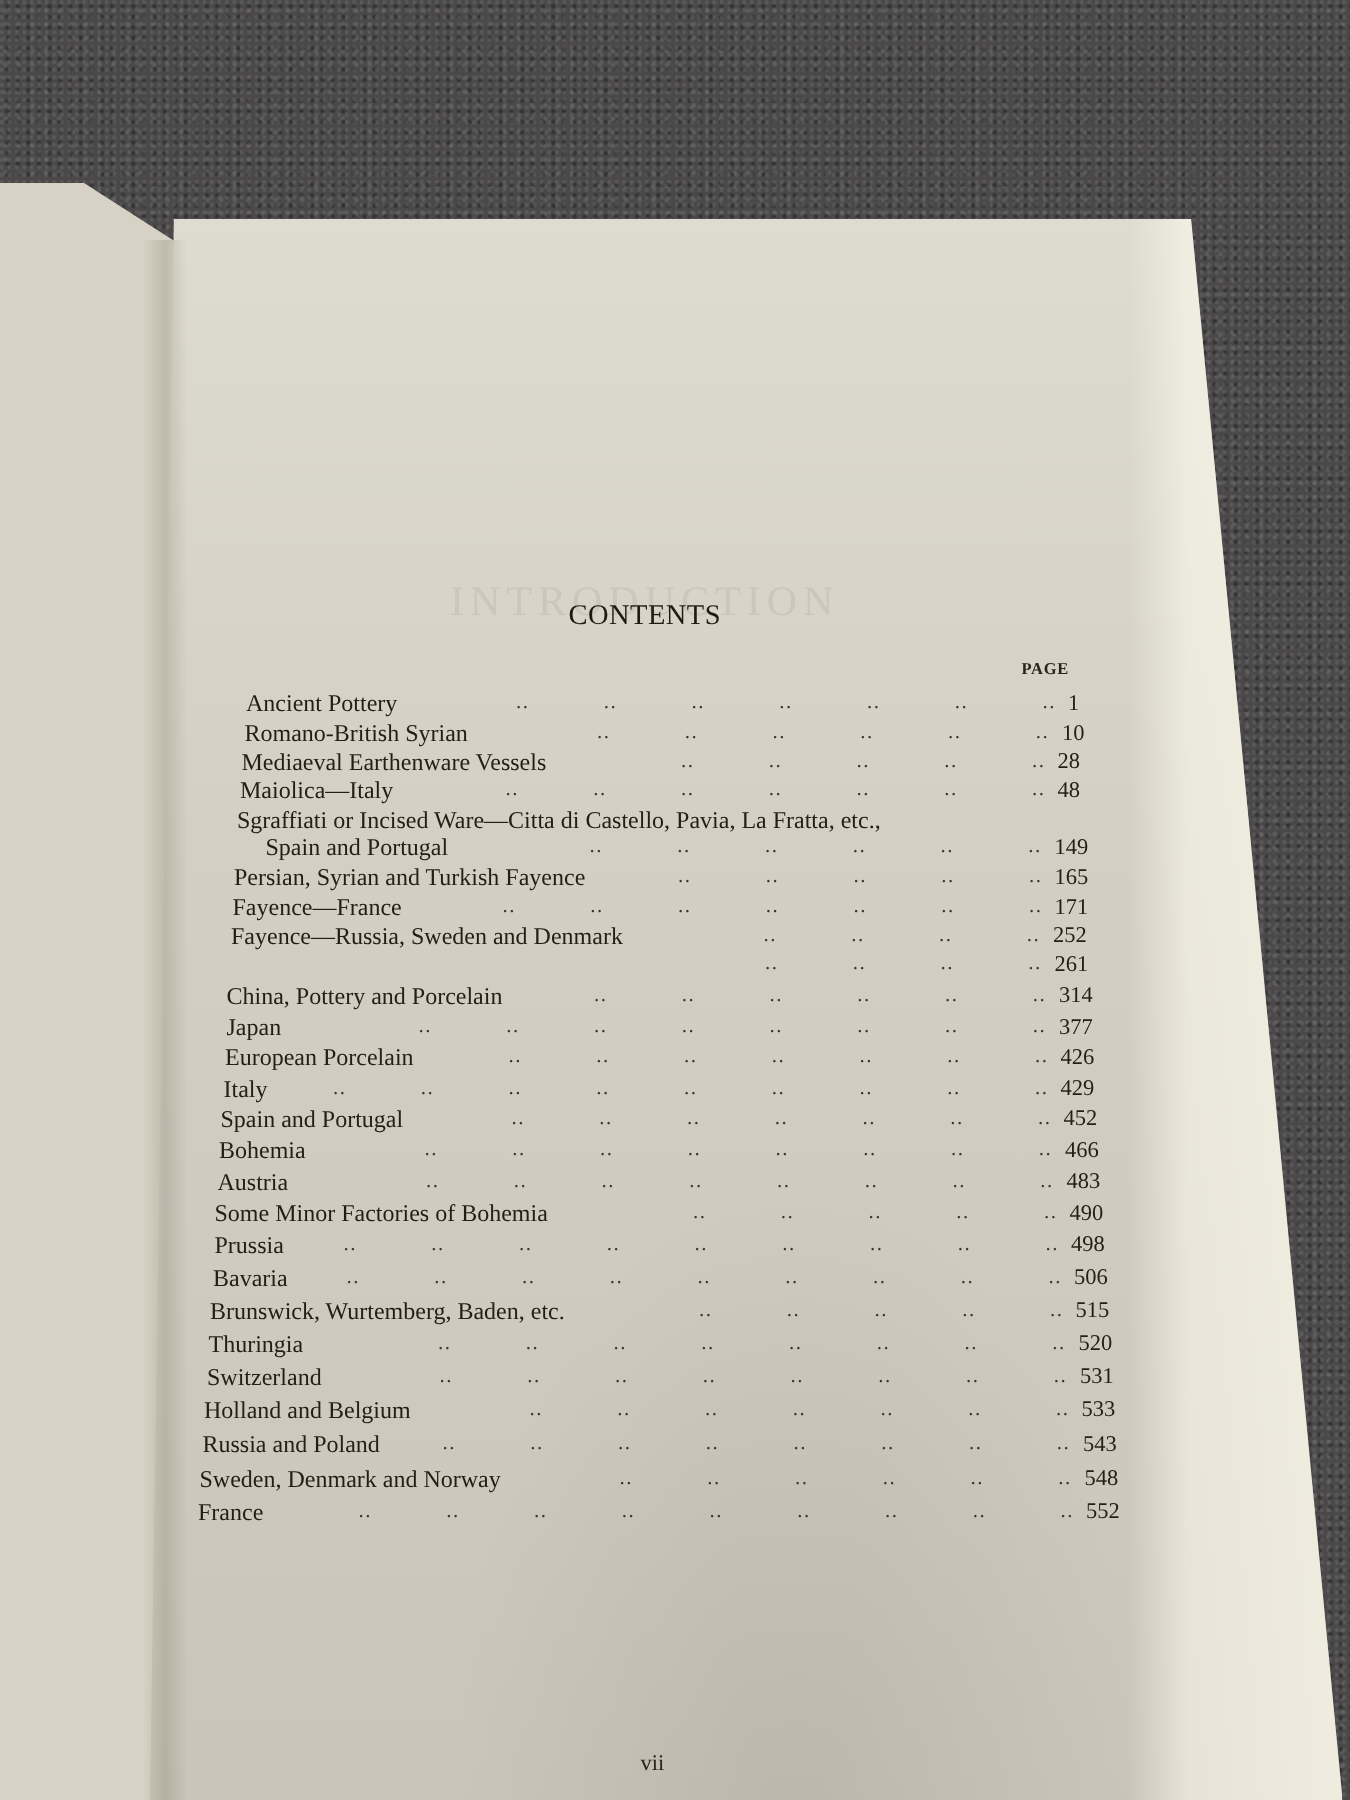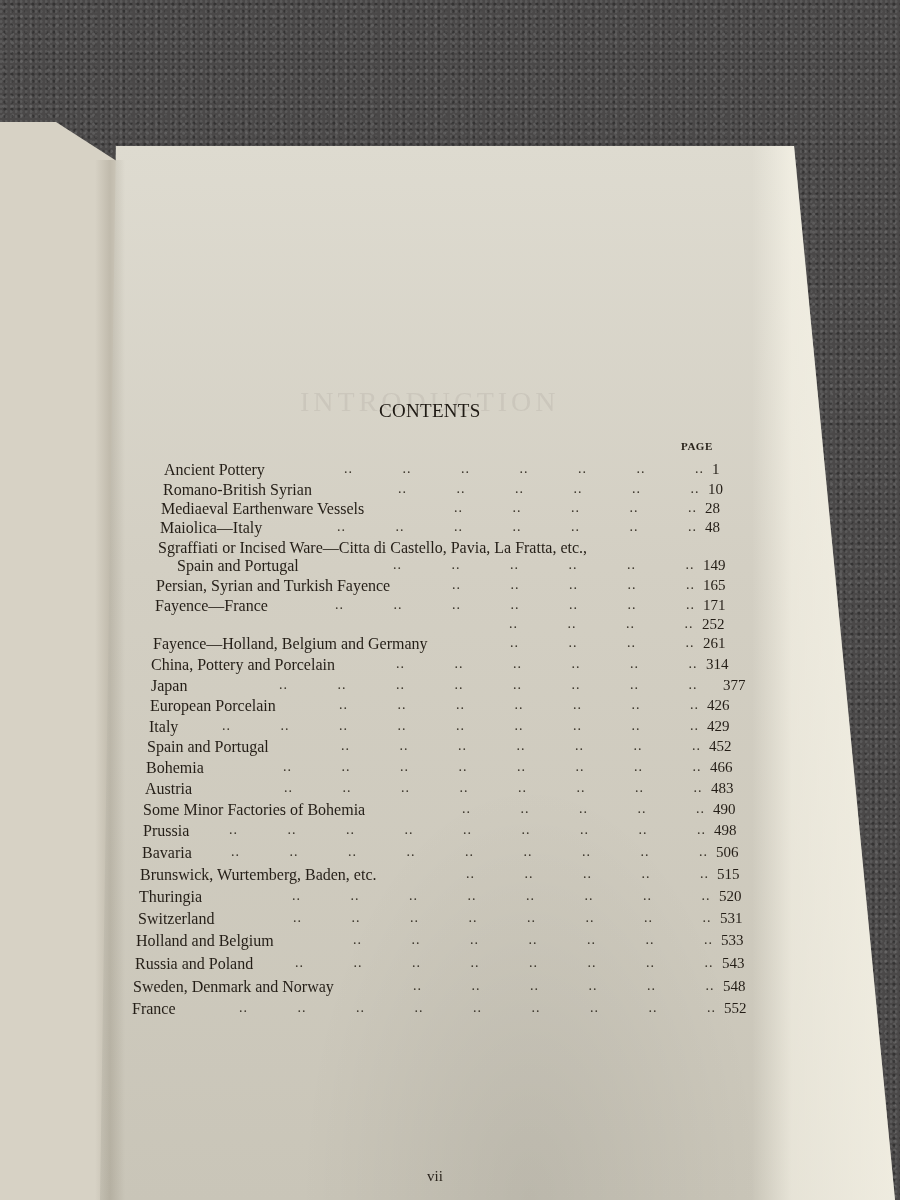--- a/index.html
+++ b/index.html
@@ -103,37 +103,37 @@
       <span class="label">Persian, Syrian and Turkish Fayence</span>
       <span class="dots" style="left: 296px;">..    ..    ..    ..    ..</span>
       <span class="num" style="left: 547px;">165</span>
     </div>
     <div class="entry" style="top: 597px; left: 155px; width: 640px;">
       <span class="label">Fayence—France</span>
       <span class="dots" style="left: 180px;">..    ..    ..    ..    ..    ..    ..</span>
       <span class="num" style="left: 548px;">171</span>
     </div>
     <div class="entry" style="top: 616px; left: 154px; width: 640px;">
+      <span class="label">Fayence—Russia, Sweden and Denmark</span>
       <span class="dots" style="left: 355px;">..    ..    ..    ..</span>
       <span class="num" style="left: 548px;">252</span>
     </div>
     <div class="entry" style="top: 635px; left: 153px; width: 640px;">
-      <span class="label">Fayence—Holland, Belgium and Germany</span>
       <span class="dots" style="left: 357px;">..    ..    ..    ..</span>
       <span class="num" style="left: 550px;">261</span>
     </div>
     <div class="entry" style="top: 656px; left: 151px; width: 640px;">
       <span class="label">China, Pottery and Porcelain</span>
       <span class="dots" style="left: 245px;">..    ..    ..    ..    ..    ..</span>
       <span class="num" style="left: 555px;">314</span>
     </div>
     <div class="entry" style="top: 677px; left: 151px; width: 640px;">
       <span class="label">Japan</span>
       <span class="dots" style="left: 128px;">..    ..    ..    ..    ..    ..    ..    ..</span>
-      <span class="num" style="left: 572px; text-align: right;">377</span>
+      <span class="num" style="left: 555px; text-align: right;">377</span>
     </div>
     <div class="entry" style="top: 697px; left: 150px; width: 640px;">
       <span class="label">European Porcelain</span>
       <span class="dots" style="left: 189px;">..    ..    ..    ..    ..    ..    ..</span>
       <span class="num" style="left: 557px;">426</span>
     </div>
     <div class="entry" style="top: 718px; left: 149px; width: 640px;">
       <span class="label">Italy</span>
       <span class="dots" style="left: 73px;">..    ..    ..    ..    ..    ..    ..    ..    ..</span>
       <span class="num" style="left: 558px;">429</span>

